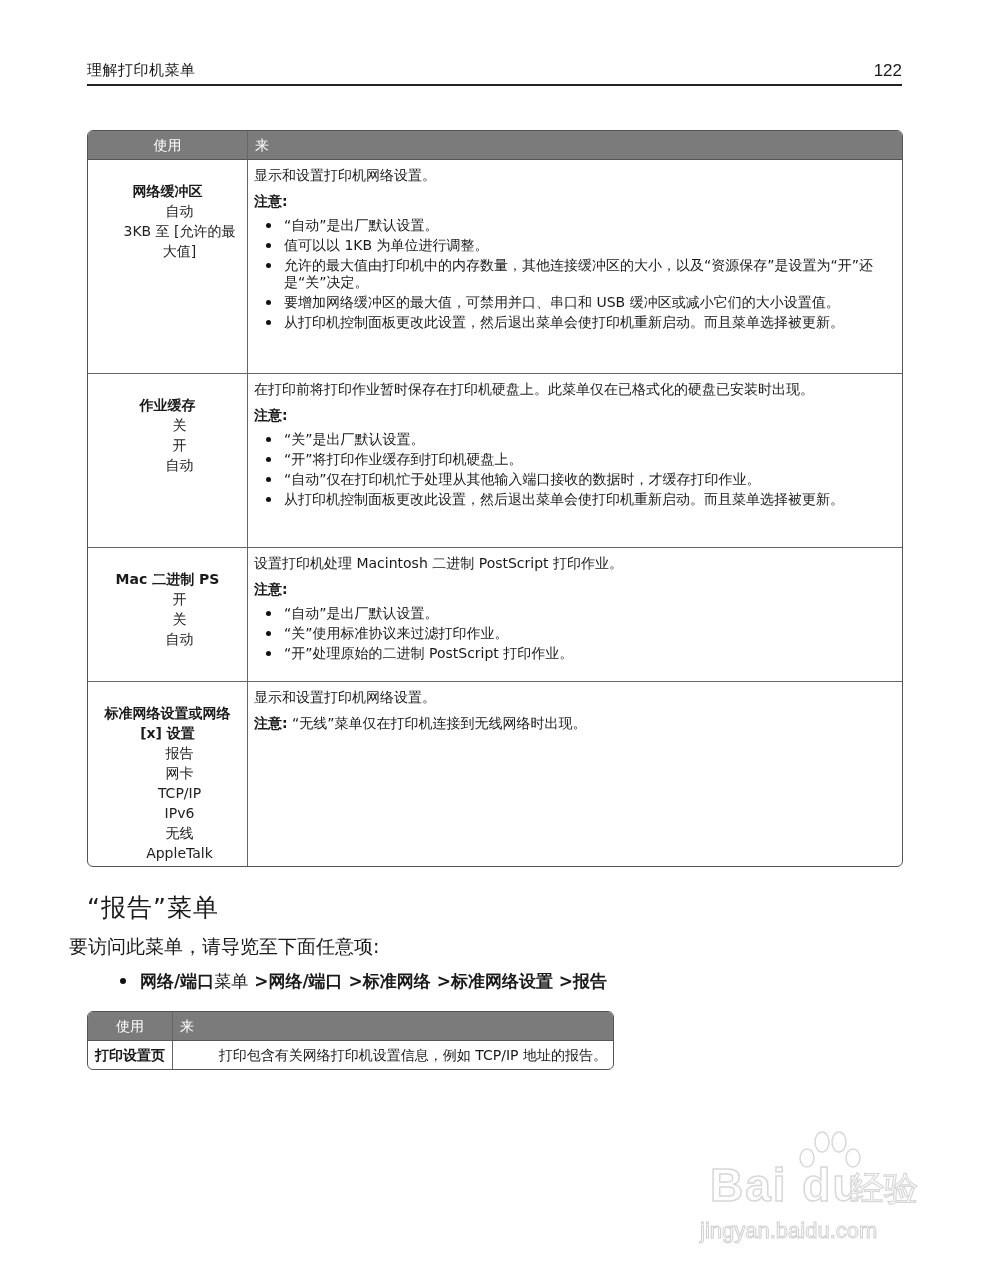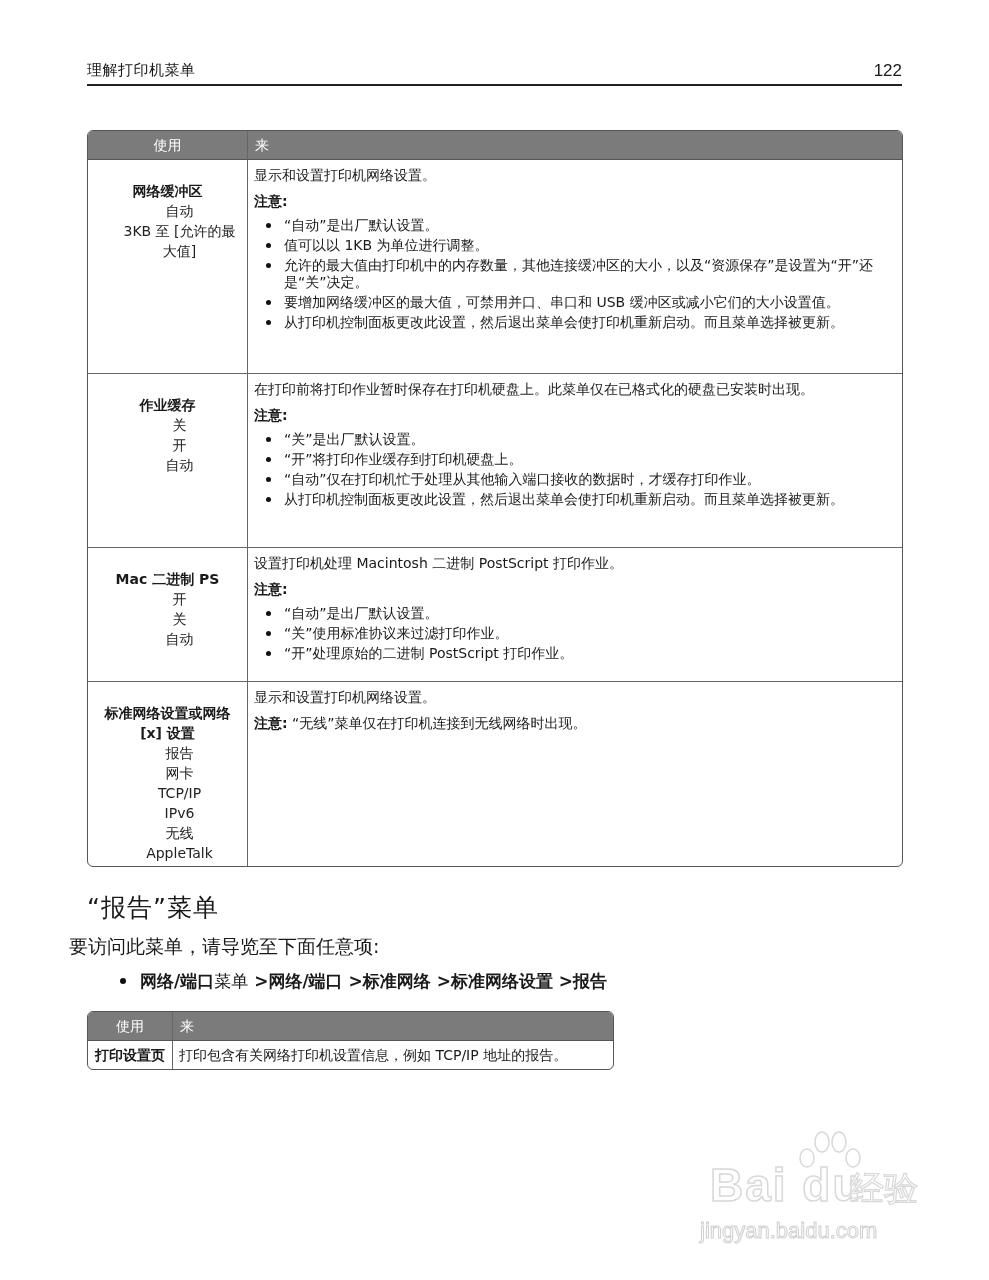--- a/index.html
+++ b/index.html
@@ -187,21 +187,21 @@
       </colgroup>
     <thead>
       <tr>
         <th class="c1">使用</th>
         <th>来</th>
       </tr>
     </thead>
     <tbody>
       <tr>
         <td class="c1" style="padding:4px 4px;"><span class="item-title">打印设置页</span></td>
-        <td style="padding:4px 6px;"><span>打印包含有关网络打印机设置信息，例如 TCP/IP 地址的报告。</span></td>
+        <td style="padding:4px 6px;text-align:right;"><span>打印包含有关网络打印机设置信息，例如 TCP/IP 地址的报告。</span></td>
       </tr>
     </tbody>
   </table>
 </div>
 
 <div class="watermark">
   <svg class="paw" width="70" height="50" viewBox="0 0 70 50">
     <g fill="#fff" stroke="#d8d8d8" stroke-width="1.5">
       <ellipse cx="12" cy="28" rx="7" ry="9"></ellipse>
       <ellipse cx="27" cy="12" rx="7" ry="10"></ellipse>

